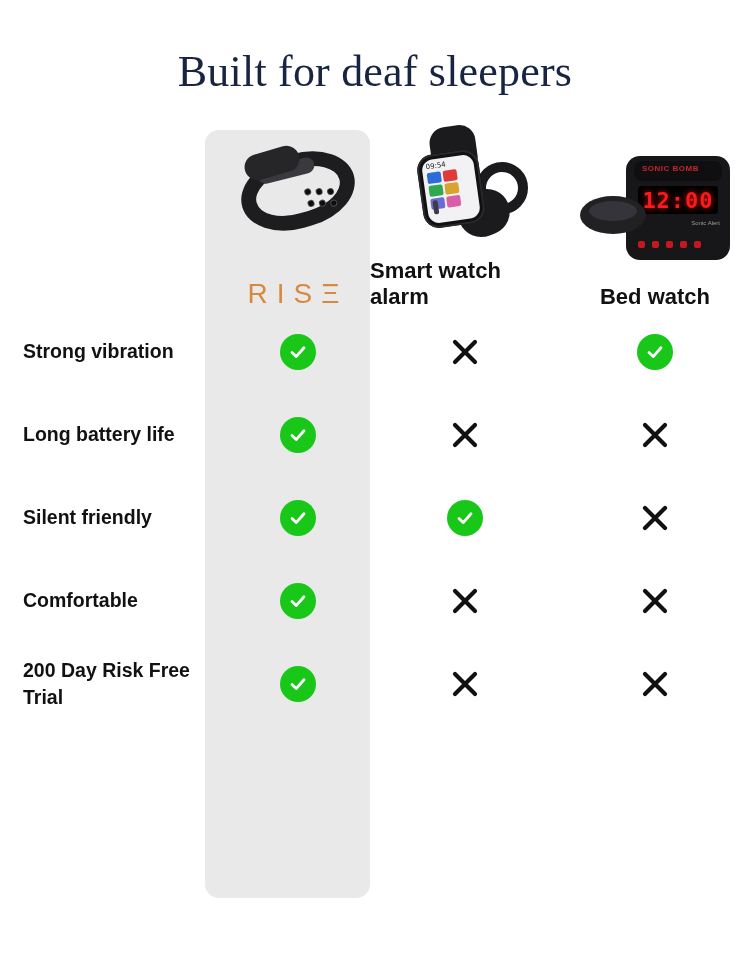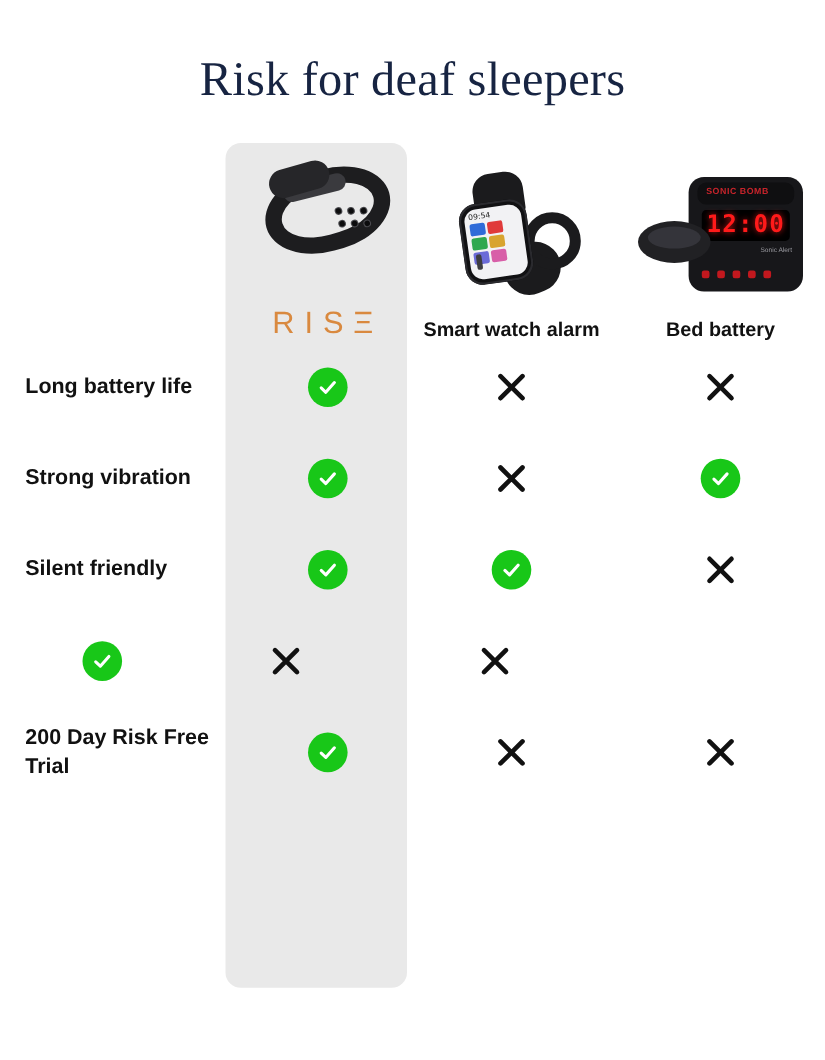--- a/index.html
+++ b/index.html
@@ -89,24 +89,24 @@
     height: 175px;
   }
   .prod-art {
     height: 128px;
     display: flex;
     align-items: flex-end;
     justify-content: center;
   }
   .prod-name {
     margin-top: 12px;
-    font-size: 18px;
+    font-size: 22px;
     font-weight: 700;
     color: #111111;
-    text-align: right;
+    text-align: left;
     line-height: 1.2;
   }
   .rise-logo {
     margin-top: 18px;
     font-size: 28px;
     letter-spacing: 9px;
     font-weight: 400;
     color: #d9893f;
     font-family: "Liberation Sans", sans-serif;
   }
@@ -342,21 +342,21 @@
     position: absolute;
     left: 9px; top: 5px;
     width: 48px; height: 20px;
     background: #34343a;
     border-radius: 50%;
   }
 </style>
 </head>
 <body>
 
-<h1 class="page-title">Risk for deaf sleepers</h1>
+<h1 class="page-title">Built for deaf sleepers</h1>
 
 <div class="table-wrap">
   <div class="highlight-col"></div>
 
   <div class="grid">
 
     <div class="row header-row">
       <div class="cell-label"></div>
 
       <div class="cell brand">
@@ -421,26 +421,50 @@
                     <i></i>
                     <i></i>
                     <i></i>
                     <i></i>
                     <i></i>
                   </div>
               </div>
               <div class="puck"></div>
             </div>
           </div>
-          <div class="prod-name">Bed battery</div>
+          <div class="prod-name">Bed watch</div>
         </div>
       </div>
     </div>
 
     <div id="rows-host">
+        <div class="row feature-row">
+          <div class="cell-label">Strong vibration</div>
+          <div class="cell brand">
+            <div class="mark-yes">
+              <svg width="20" height="20" viewBox="0 0 20 20" aria-hidden="true">
+                <path d="M4 10.6 L8.2 14.6 L16 5.8" fill="none" stroke="#ffffff" stroke-width="2.8" stroke-linecap="round" stroke-linejoin="round"></path>
+              </svg>
+            </div>
+          </div>
+          <div class="cell comp">
+            <div class="mark-no">
+              <svg width="30" height="30" viewBox="0 0 30 30" aria-hidden="true">
+                <path d="M5 5 L25 25 M25 5 L5 25" fill="none" stroke="#111111" stroke-width="4.2" stroke-linecap="round"></path>
+              </svg>
+            </div>
+          </div>
+          <div class="cell comp">
+            <div class="mark-yes">
+              <svg width="20" height="20" viewBox="0 0 20 20" aria-hidden="true">
+                <path d="M4 10.6 L8.2 14.6 L16 5.8" fill="none" stroke="#ffffff" stroke-width="2.8" stroke-linecap="round" stroke-linejoin="round"></path>
+              </svg>
+            </div>
+          </div>
+        </div>
         <div class="row feature-row">
           <div class="cell-label">Long battery life</div>
           <div class="cell brand">
             <div class="mark-yes">
               <svg width="20" height="20" viewBox="0 0 20 20" aria-hidden="true">
                 <path d="M4 10.6 L8.2 14.6 L16 5.8" fill="none" stroke="#ffffff" stroke-width="2.8" stroke-linecap="round" stroke-linejoin="round"></path>
               </svg>
             </div>
           </div>
           <div class="cell comp">
@@ -452,44 +476,20 @@
           </div>
           <div class="cell comp">
             <div class="mark-no">
               <svg width="30" height="30" viewBox="0 0 30 30" aria-hidden="true">
                 <path d="M5 5 L25 25 M25 5 L5 25" fill="none" stroke="#111111" stroke-width="4.2" stroke-linecap="round"></path>
               </svg>
             </div>
           </div>
         </div>
         <div class="row feature-row">
-          <div class="cell-label">Strong vibration</div>
-          <div class="cell brand">
-            <div class="mark-yes">
-              <svg width="20" height="20" viewBox="0 0 20 20" aria-hidden="true">
-                <path d="M4 10.6 L8.2 14.6 L16 5.8" fill="none" stroke="#ffffff" stroke-width="2.8" stroke-linecap="round" stroke-linejoin="round"></path>
-              </svg>
-            </div>
-          </div>
-          <div class="cell comp">
-            <div class="mark-no">
-              <svg width="30" height="30" viewBox="0 0 30 30" aria-hidden="true">
-                <path d="M5 5 L25 25 M25 5 L5 25" fill="none" stroke="#111111" stroke-width="4.2" stroke-linecap="round"></path>
-              </svg>
-            </div>
-          </div>
-          <div class="cell comp">
-            <div class="mark-yes">
-              <svg width="20" height="20" viewBox="0 0 20 20" aria-hidden="true">
-                <path d="M4 10.6 L8.2 14.6 L16 5.8" fill="none" stroke="#ffffff" stroke-width="2.8" stroke-linecap="round" stroke-linejoin="round"></path>
-              </svg>
-            </div>
-          </div>
-        </div>
-        <div class="row feature-row">
           <div class="cell-label">Silent friendly</div>
           <div class="cell brand">
             <div class="mark-yes">
               <svg width="20" height="20" viewBox="0 0 20 20" aria-hidden="true">
                 <path d="M4 10.6 L8.2 14.6 L16 5.8" fill="none" stroke="#ffffff" stroke-width="2.8" stroke-linecap="round" stroke-linejoin="round"></path>
               </svg>
             </div>
           </div>
           <div class="cell comp">
             <div class="mark-yes">
@@ -500,20 +500,21 @@
           </div>
           <div class="cell comp">
             <div class="mark-no">
               <svg width="30" height="30" viewBox="0 0 30 30" aria-hidden="true">
                 <path d="M5 5 L25 25 M25 5 L5 25" fill="none" stroke="#111111" stroke-width="4.2" stroke-linecap="round"></path>
               </svg>
             </div>
           </div>
         </div>
         <div class="row feature-row">
+          <div class="cell-label">Comfortable</div>
           <div class="cell brand">
             <div class="mark-yes">
               <svg width="20" height="20" viewBox="0 0 20 20" aria-hidden="true">
                 <path d="M4 10.6 L8.2 14.6 L16 5.8" fill="none" stroke="#ffffff" stroke-width="2.8" stroke-linecap="round" stroke-linejoin="round"></path>
               </svg>
             </div>
           </div>
           <div class="cell comp">
             <div class="mark-no">
               <svg width="30" height="30" viewBox="0 0 30 30" aria-hidden="true">

